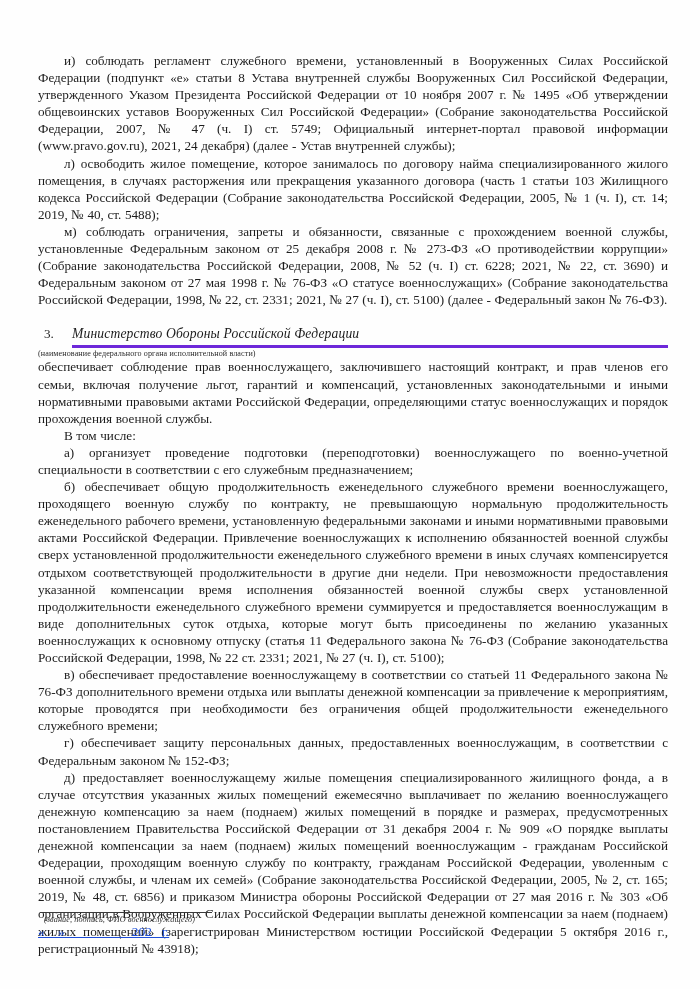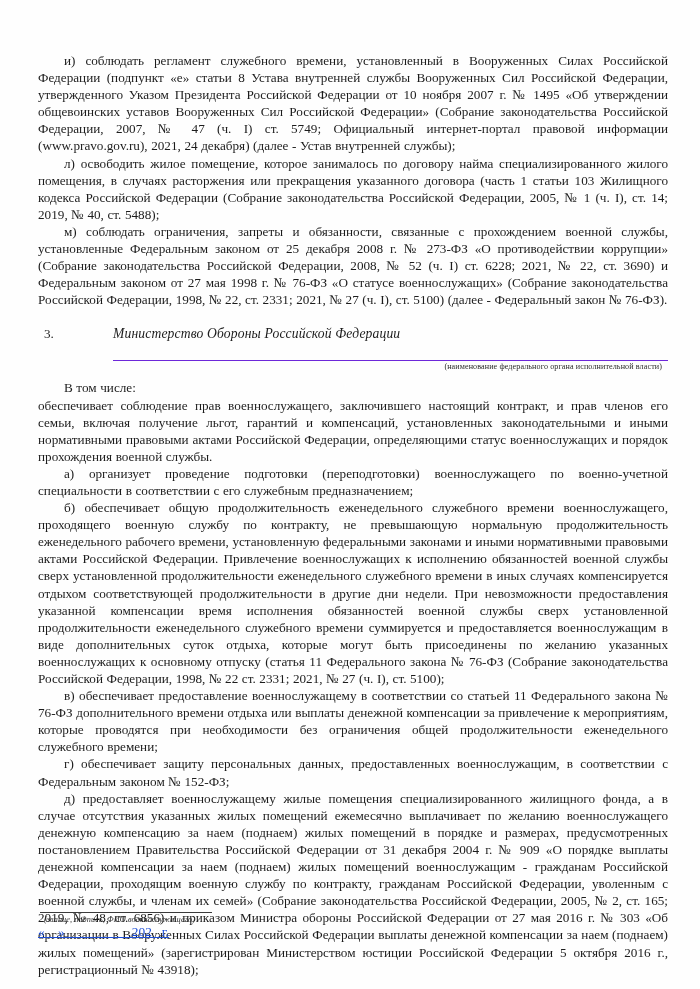--- a/index.html
+++ b/index.html
@@ -54,35 +54,34 @@
     font-size: 13.2px;
     width: 34px;
     flex: 0 0 34px;
     text-align: left;
     padding-left: 6px;
     box-sizing: border-box;
     color: #1c1c1c;
   }
   .section-title-wrap {
     flex: 1 1 auto;
-    border-bottom: 1px solid #6d28d9;
-    padding-bottom: 18px;
-    margin-left: 41px;
+    border-bottom: 3px solid #6d28d9;
+    padding-bottom: 3px;
   }
   .section-title {
     font-size: 13.6px;
     font-style: italic;
     color: #1c1c1c;
     letter-spacing: 0.15px;
   }
   .section-caption {
     font-size: 8.1px;
-    text-align: right;
+    text-align: left;
     color: #2a2a2a;
-    margin: 1px 0 8px 0;
+    margin: 1px 0 0 0;
     letter-spacing: 0.1px;
     padding-right: 6px;
   }
 
   
   .sign-block {
     position: absolute;
     left: 38px;
     top: 912px;
     width: 320px;
@@ -119,22 +118,22 @@
     <p class="para justify-last">м) соблюдать ограничения, запреты и обязанности, связанные с прохождением военной службы, установленные Федеральным законом от 25 декабря 2008 г. № 273-ФЗ «О противодействии коррупции» (Собрание законодательства Российской Федерации, 2008, № 52 (ч. I) ст. 6228; 2021, № 22, ст. 3690) и Федеральным законом от 27 мая 1998 г. № 76-ФЗ «О статусе военнослужащих» (Собрание законодательства Российской Федерации, 1998, № 22, ст. 2331; 2021, № 27 (ч. I), ст. 5100) (далее - Федеральный закон № 76-ФЗ).</p>
 
     <div class="section-head">
       <span class="section-num">3.</span>
       <span class="section-title-wrap">
         <span class="section-title">Министерство Обороны Российской Федерации</span>
       </span>
     </div>
     <div class="section-caption">(наименование федерального органа исполнительной власти)</div>
 
+    <p class="para noindent">обеспечивает соблюдение прав военнослужащего, заключившего настоящий контракт, и прав членов его семьи, включая получение льгот, гарантий и компенсаций, установленных законодательными и иными нормативными правовыми актами Российской Федерации, определяющими статус военнослужащих и порядок прохождения военной службы.</p>
     <p class="para justify-last">В том числе:</p>
-    <p class="para noindent">обеспечивает соблюдение прав военнослужащего, заключившего настоящий контракт, и прав членов его семьи, включая получение льгот, гарантий и компенсаций, установленных законодательными и иными нормативными правовыми актами Российской Федерации, определяющими статус военнослужащих и порядок прохождения военной службы.</p>
     <p class="para">а) организует проведение подготовки (переподготовки) военнослужащего по военно-учетной специальности в соответствии с его служебным предназначением;</p>
     <p class="para">б) обеспечивает общую продолжительность еженедельного служебного времени военнослужащего, проходящего военную службу по контракту, не превышающую нормальную продолжительность еженедельного рабочего времени, установленную федеральными законами и иными нормативными правовыми актами Российской Федерации. Привлечение военнослужащих к исполнению обязанностей военной службы сверх установленной продолжительности еженедельного служебного времени в иных случаях компенсируется отдыхом соответствующей продолжительности в другие дни недели. При невозможности предоставления указанной компенсации время исполнения обязанностей военной службы сверх установленной продолжительности еженедельного служебного времени суммируется и предоставляется военнослужащим в виде дополнительных суток отдыха, которые могут быть присоединены по желанию указанных военнослужащих к основному отпуску (статья 11 Федерального закона № 76-ФЗ (Собрание законодательства Российской Федерации, 1998, № 22 ст. 2331; 2021, № 27 (ч. I), ст. 5100);</p>
     <p class="para">в) обеспечивает предоставление военнослужащему в соответствии со статьей 11 Федерального закона № 76-ФЗ дополнительного времени отдыха или выплаты денежной компенсации за привлечение к мероприятиям, которые проводятся при необходимости без ограничения общей продолжительности еженедельного служебного времени;</p>
     <p class="para">г) обеспечивает защиту персональных данных, предоставленных военнослужащим, в соответствии с Федеральным законом № 152-ФЗ;</p>
     <p class="para">д) предоставляет военнослужащему жилые помещения специализированного жилищного фонда, а в случае отсутствия указанных жилых помещений ежемесячно выплачивает по желанию военнослужащего денежную компенсацию за наем (поднаем) жилых помещений в порядке и размерах, предусмотренных постановлением Правительства Российской Федерации от 31 декабря 2004 г. № 909 «О порядке выплаты денежной компенсации за наем (поднаем) жилых помещений военнослужащим - гражданам Российской Федерации, проходящим военную службу по контракту, гражданам Российской Федерации, уволенным с военной службы, и членам их семей» (Собрание законодательства Российской Федерации, 2005, № 2, ст. 165; 2019, № 48, ст. 6856) и приказом Министра обороны Российской Федерации от 27 мая 2016 г. № 303 «Об организации в Вооруженных Силах Российской Федерации выплаты денежной компенсации за наем (поднаем) жилых помещений» (зарегистрирован Министерством юстиции Российской Федерации 5 октября 2016 г., регистрационный № 43918);</p>
 
   </div>
 
   <div class="sign-block">
     <div class="sign-line"></div>

